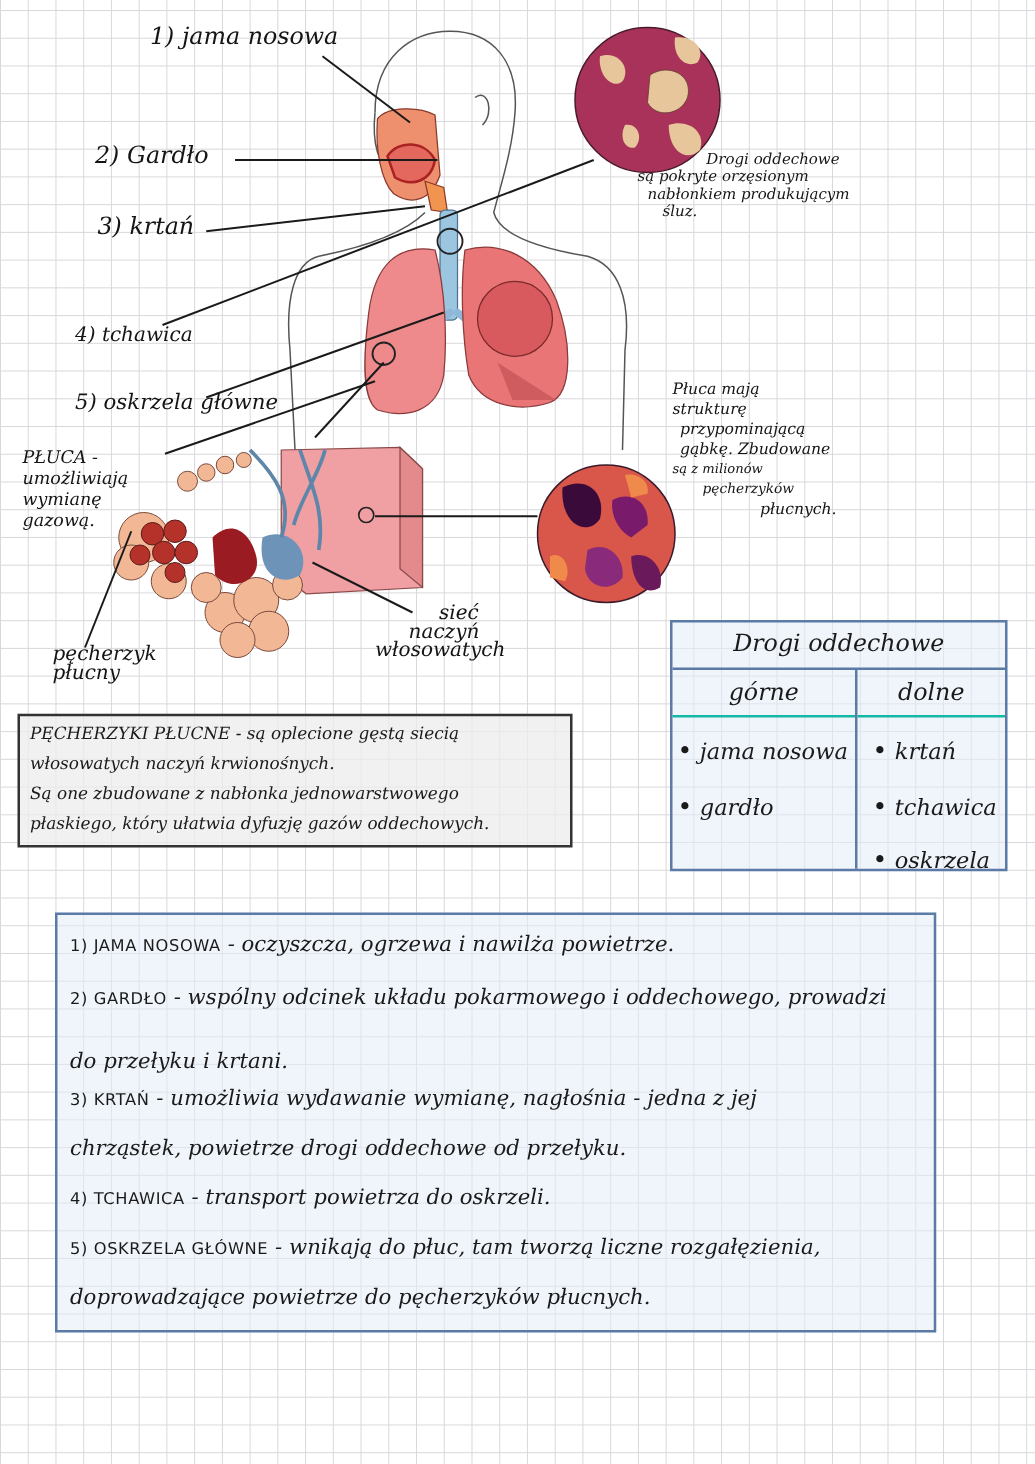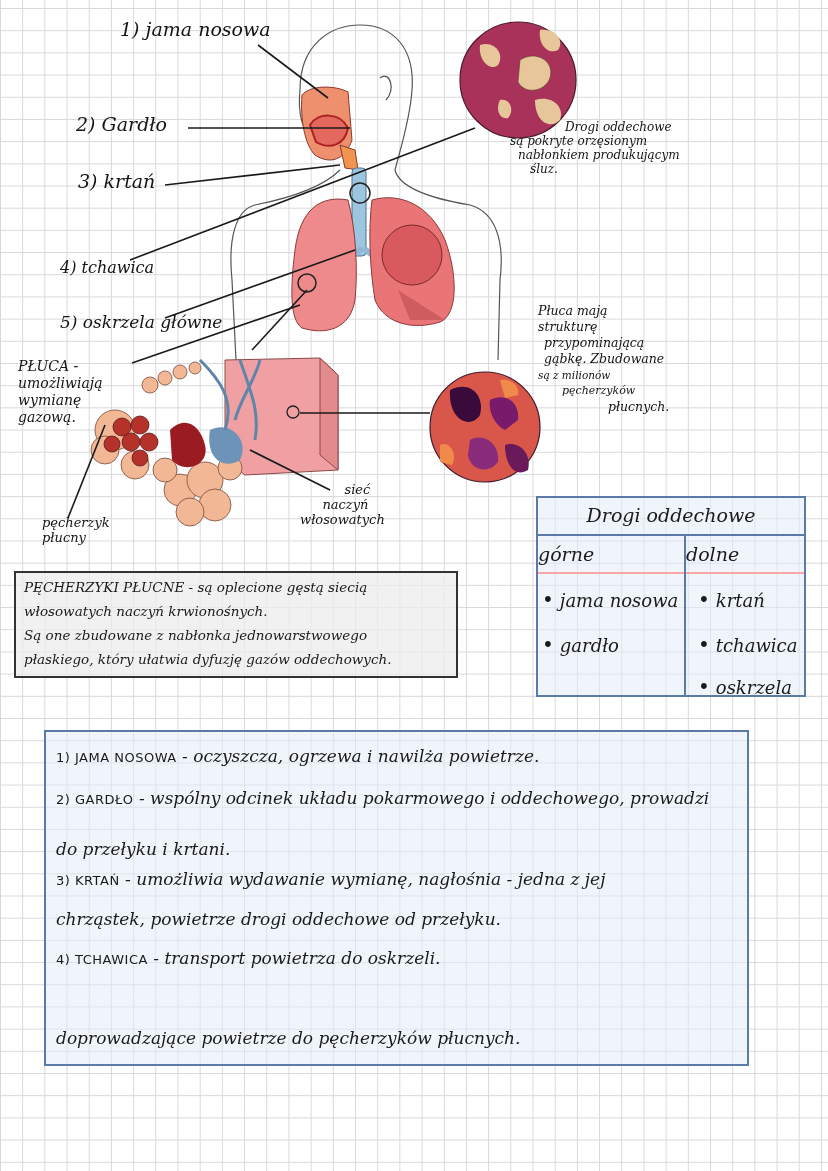--- a/index.html
+++ b/index.html
@@ -9,33 +9,33 @@
     background-image:
       linear-gradient(to right, #d8d8dc 1px, transparent 1px),
       linear-gradient(to bottom, #d8d8dc 1px, transparent 1px);
     background-size:22.2px 22.2px;
     background-position:0px 8px;
     font-family:"DejaVu Sans", sans-serif;
     color:#1a1a1a;
   }
   .hw { position:absolute; white-space:nowrap; font-family:"DejaVu Serif", serif; font-style:italic; color:#141414; }
   .lbl { font-size:19px; }
-  .note { font-size:13px; line-height:15px; }
+  .note { font-size:16px; line-height:15px; }
   svg.diagram { position:absolute; left:0; top:0; }
   .alv-box {
     position:absolute; left:14px; top:571px; width:444px; height:107px;
     border:2px solid #333; background:rgba(236,236,236,0.75); box-sizing:border-box;
   }
   .alv-box .line { position:absolute; left:8px; font-family:"DejaVu Serif", serif; font-style:italic; font-size:13.5px; white-space:nowrap; }
   .tbl {
     position:absolute; left:536px; top:496px; width:270px; height:201px;
     border:2px solid #5b7aa6; box-sizing:border-box; background:rgba(228,236,248,0.55);
   }
   .tbl .title { position:absolute; left:0; right:0; top:0; height:36px; border-bottom:2px solid #5b7aa6; text-align:center; line-height:34px; font-family:"DejaVu Serif",serif; font-style:italic; font-size:19px; }
-  .tbl .col-head { position:absolute; top:38px; height:36px; border-bottom:2px solid #fca5a5; text-align:left; line-height:36px; font-family:"DejaVu Serif",serif; font-style:italic; font-size:19px; }
+  .tbl .col-head { position:absolute; top:38px; height:36px; border-bottom:2px solid #14b8a6; text-align:center; line-height:36px; font-family:"DejaVu Serif",serif; font-style:italic; font-size:19px; }
   .tbl .vline { position:absolute; left:146px; top:38px; bottom:0; width:2px; background:#5b7aa6; }
   .tbl .item { position:absolute; font-family:"DejaVu Serif",serif; font-style:italic; font-size:18px; white-space:nowrap; }
   .tbl .item::before { content:"\2022"; font-style:normal; margin-right:6px; font-size:20px; }
   .defs {
     position:absolute; left:44px; top:730px; width:705px; height:336px;
     border:2px solid #5b7aa6; box-sizing:border-box; background:rgba(228,236,248,0.55);
   }
   .defs .row { position:absolute; left:10px; font-family:"DejaVu Serif",serif; font-style:italic; font-size:17px; white-space:nowrap; }
   .defs .row b { font-style:normal; font-weight:normal; font-family:"DejaVu Sans",sans-serif; font-size:13px; letter-spacing:0.5px; }
 </style>
@@ -196,14 +196,15 @@
   <div class="item" style="left:160px;top:177px;">oskrzela</div>
 </div>
 
 <div class="defs">
   <div class="row" style="top:14px;"><b>1) JAMA NOSOWA</b><span> - oczyszcza, ogrzewa i nawilża powietrze.</span></div>
   <div class="row" style="top:56px;"><b>2) GARDŁO</b><span> - wspólny odcinek układu pokarmowego i oddechowego, prowadzi</span></div>
   <div class="row" style="top:107px;text-align:center;"><b></b><span>do przełyku i krtani.</span></div>
   <div class="row" style="top:137px;"><b>3) KRTAŃ</b><span> - umożliwia wydawanie wymianę, nagłośnia - jedna z jej</span></div>
   <div class="row" style="top:177px;"><b></b><span>chrząstek, powietrze drogi oddechowe od przełyku.</span></div>
   <div class="row" style="top:216px;"><b>4) TCHAWICA</b><span> - transport powietrza do oskrzeli.</span></div>
+  <div class="row" style="top:256px;"><b>5) OSKRZELA GŁÓWNE</b><span> - wnikają do płuc, tam tworzą liczne rozgałęzienia,</span></div>
   <div class="row" style="top:296px;"><b></b><span>doprowadzające powietrze do pęcherzyków płucnych.</span></div>
 </div>
 
 </body></html>

